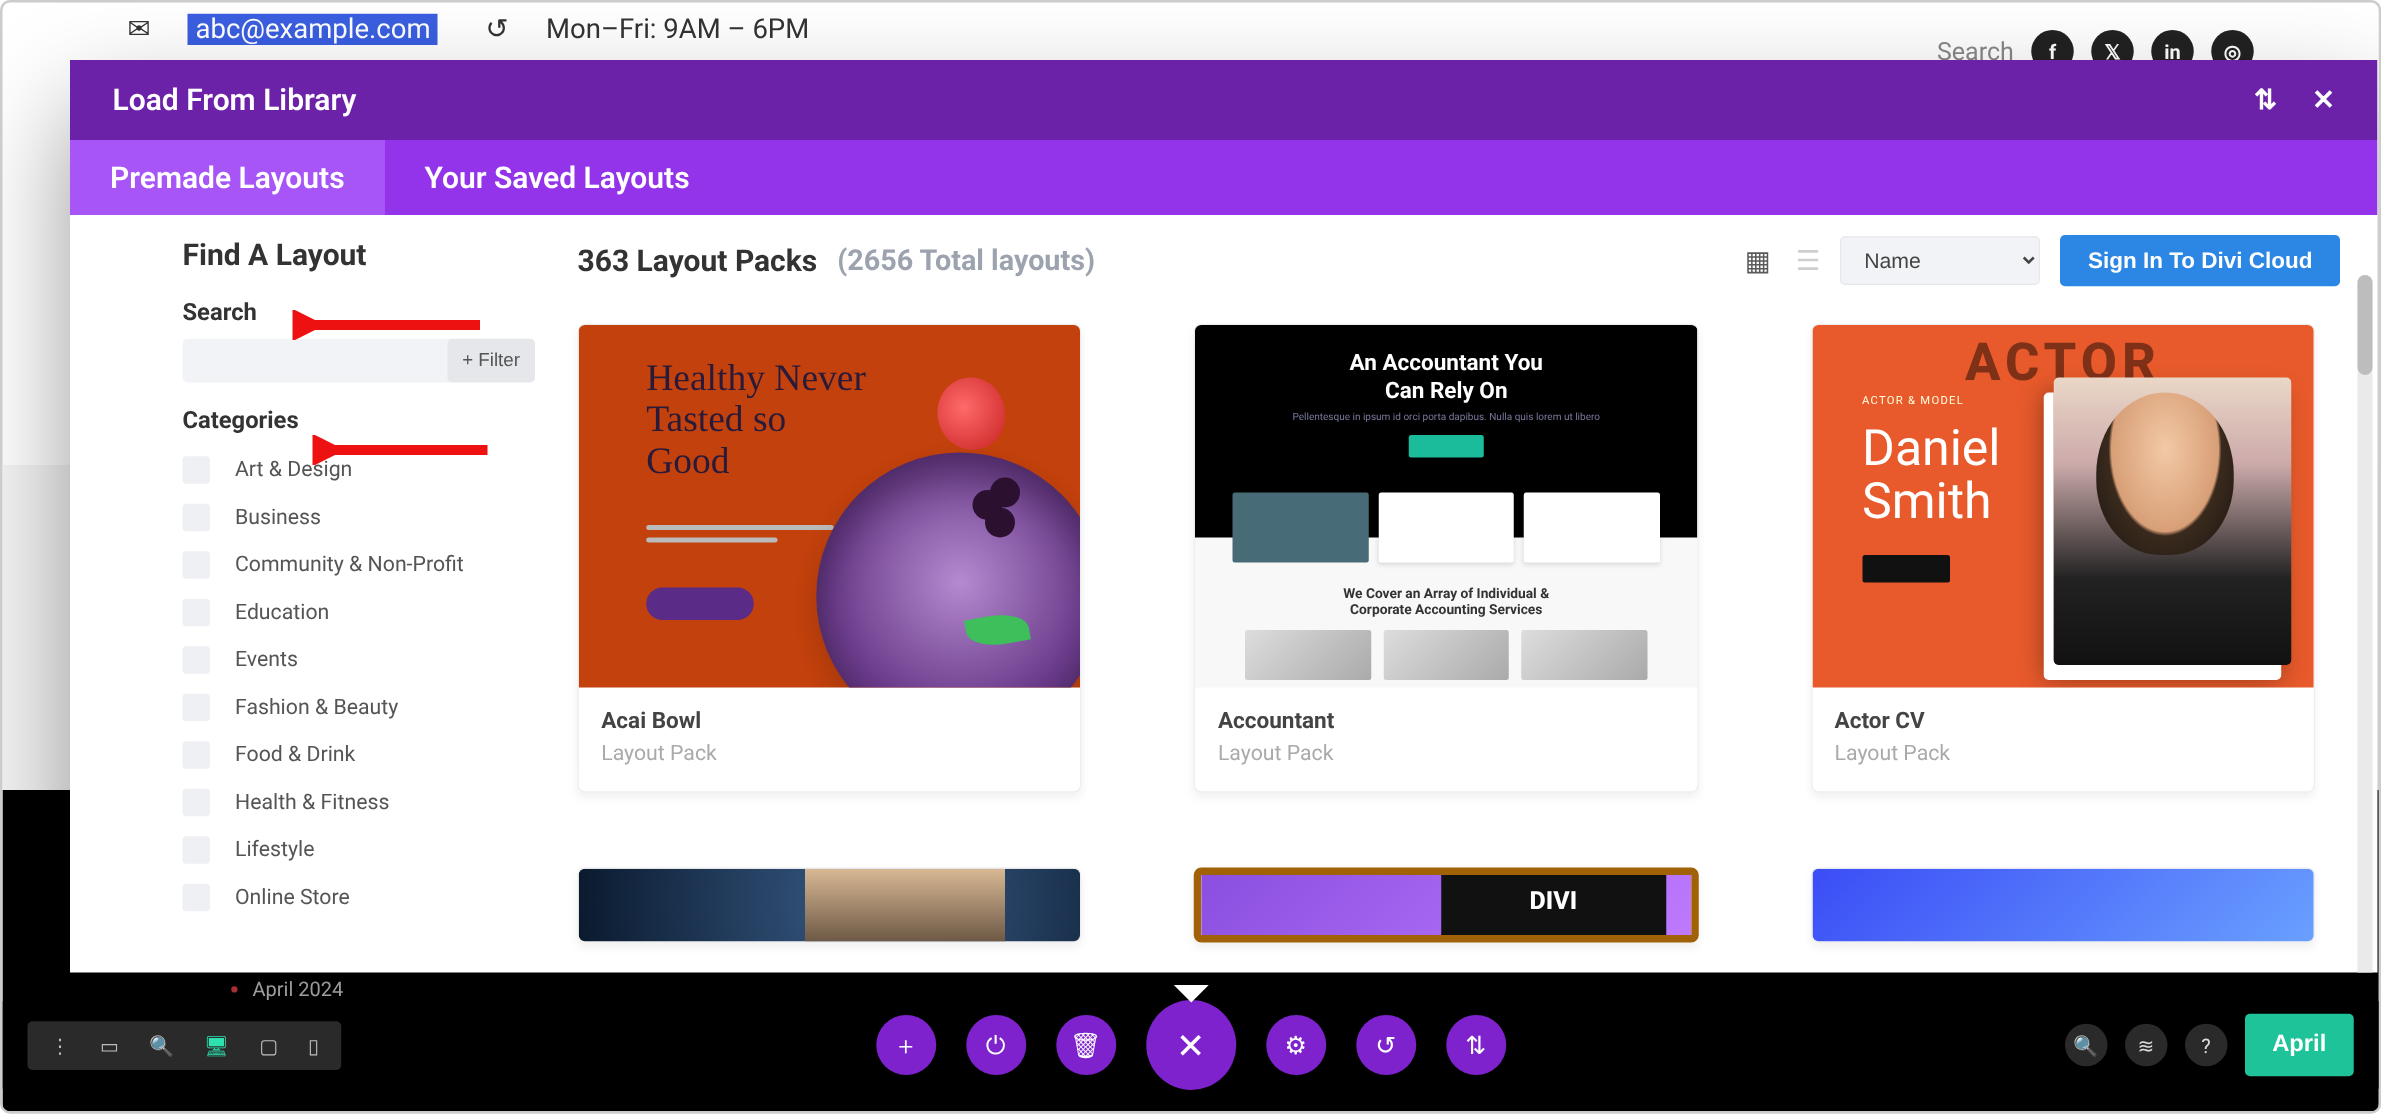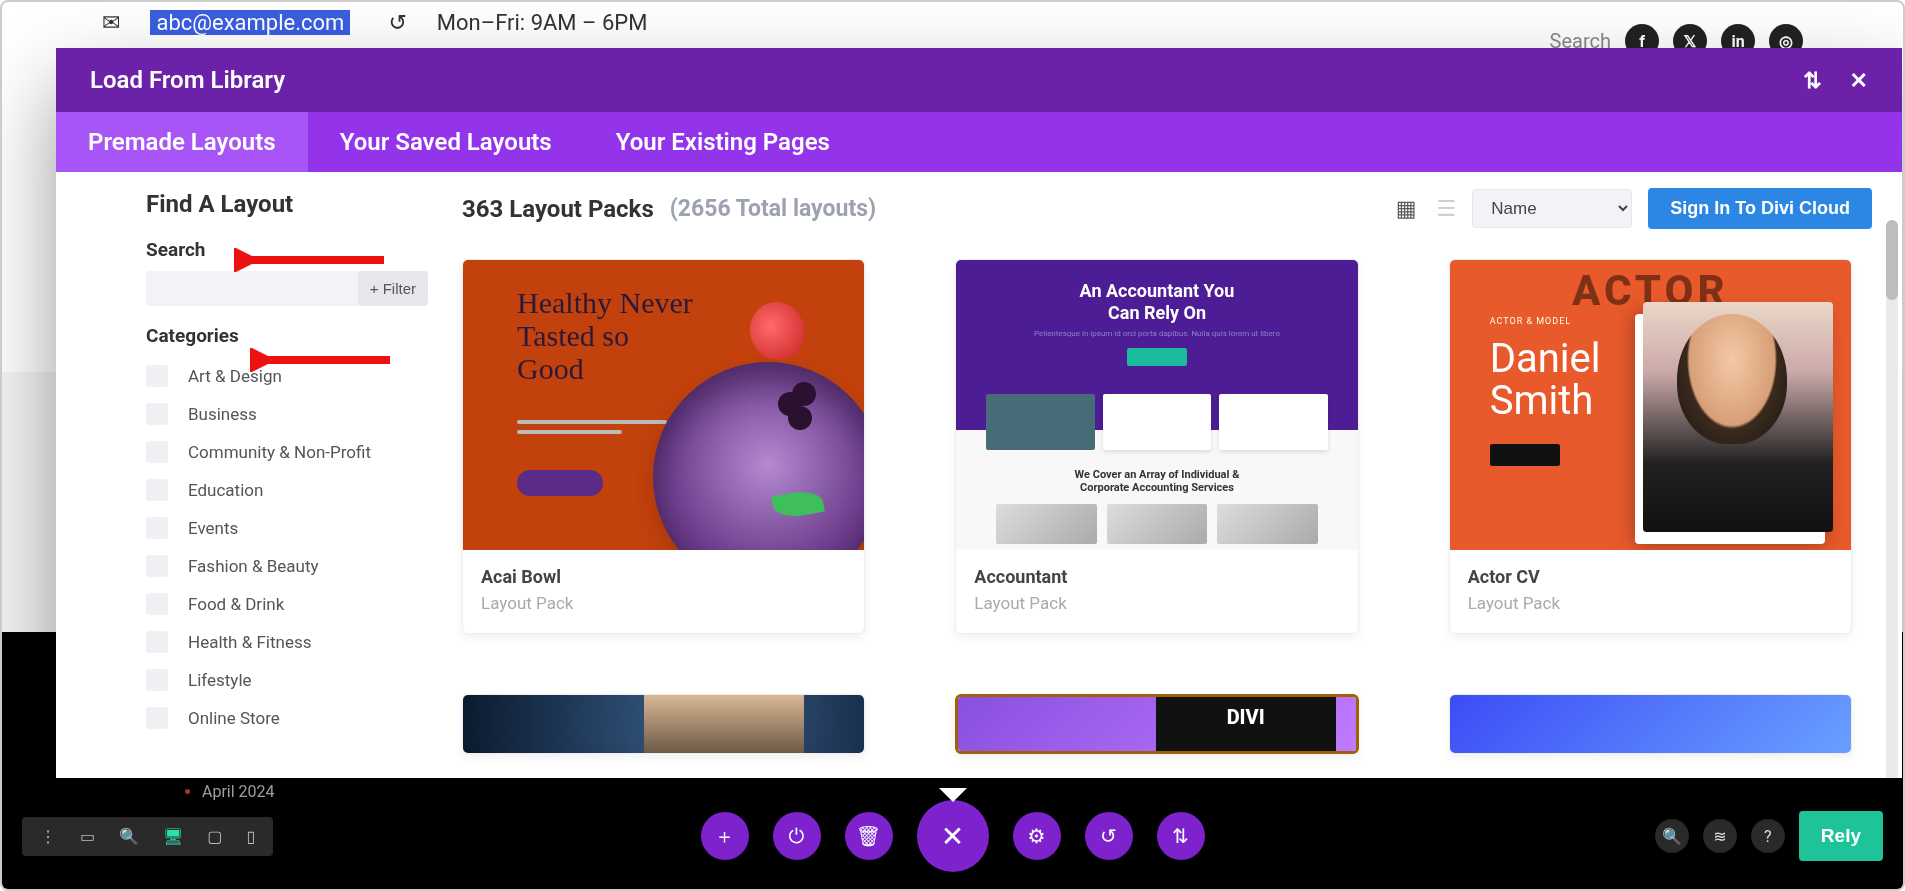--- a/index.html
+++ b/index.html
@@ -206,21 +206,21 @@
   .thumb-acai .berry1 { position: absolute; right: 60px; top: 42px; width: 54px; height: 58px; background: radial-gradient(circle at 40% 40%, #ff6a6a, #c72222); border-radius: 50% 50% 48% 52%; transform: rotate(-8deg);}
   .thumb-acai .berry2 { position: absolute; right: 48px; top: 122px; width: 24px; height: 24px; background: #2b1030; border-radius: 50%; box-shadow: -14px 10px 0 0 #2b1030, -4px 24px 0 0 #2b1030; }
   .thumb-acai .leaf { position: absolute; left: 310px; top: 232px; width: 50px; height: 24px; background: #3fbf5c; border-radius: 0 60% 0 60%; transform: rotate(-10deg);}
   .thumb-acai .pill { position: absolute; left: 54px; top: 210px; width: 86px; height: 26px; background: #5a2b87; border-radius: 14px; }
   .thumb-acai .sub { position: absolute; left: 54px; top: 160px; width: 150px; height: 28px; }
   .thumb-acai .sub::before, .thumb-acai .sub::after { content:""; display:block; height:4px; background:#bbb; border-radius:2px; margin-bottom:6px;}
   .thumb-acai .sub::after { width: 70%; }
 
   
   .thumb-acct { background: #f8f8f8; }
-  .thumb-acct .hero { height: 170px; background: #4c1d95; color: #fff; padding: 20px 30px; text-align: center; }
+  .thumb-acct .hero { height: 170px; background: #000000; color: #fff; padding: 20px 30px; text-align: center; }
   .thumb-acct .hero .h { font-size: 18px; font-weight: 700; line-height: 1.2; }
   .thumb-acct .hero .p { font-size: 8px; color: #aad; opacity: .7; margin-top: 6px;}
   .thumb-acct .cta { display:inline-block; margin-top:10px; background:#1abc9c; width:60px; height:18px; border-radius:2px;}
   .thumb-acct .cards3 { display:flex; gap:8px; justify-content:center; margin-top: -36px; padding: 0 30px;}
   .thumb-acct .mini { flex:1; height:56px; background:#486b78; border-radius:2px;}
   .thumb-acct .mini:nth-child(2),.thumb-acct .mini:nth-child(3){background:#fff; box-shadow:0 2px 4px rgba(0,0,0,.12);}
   .thumb-acct .mid { text-align:center; padding: 18px 40px 10px; font-size: 11px; font-weight:700; color:#333;}
   .thumb-acct .imgs { display:flex; gap:10px; padding: 0 40px;}
   .thumb-acct .imgs div{flex:1; height:40px; background:linear-gradient(135deg,#ddd,#aaa); border-radius:2px;}
 
@@ -286,21 +286,20 @@
   <div class="modal-header">
     <span>Load From Library</span>
     <div class="actions">
       <span>⇅</span>
       <span>✕</span>
     </div>
   </div>
   <div class="modal-tabs">
     <div class="tab active">Premade Layouts</div>
     <div class="tab">Your Saved Layouts</div>
-    <div class="tab">Your Existing Pages</div>
   </div>
 
   <div class="modal-body">
     <aside class="sidebar">
       <h2>Find A Layout</h2>
       <h3>Search</h3>
       <div class="search-row">
         <input class="search-input" type="text" style="">
         <button class="filter-chip">+ Filter</button>
       </div>
@@ -423,21 +422,21 @@
           </div>
           <div class="card-meta">
             <div class="title">Actor CV</div>
             <div class="sub">Layout Pack</div>
           </div>
         </div>
 
         <div class="card .a" style="height:60px; overflow:hidden; border:1px solid #eee; border-radius:6px;">
           <div class="thumb thumb-r2a" style="height:60px;"></div>
         </div>
-        <div class="card" style="height:60px; overflow:hidden; border:3px solid #a16207; border-radius:6px;">
+        <div class="card" style="height:60px; overflow:hidden; border:6px solid #a16207; border-radius:6px;">
           <div class="thumb thumb-r2b" style="height:60px;">
               <div class="dk">DIVI</div>
             </div>
         </div>
         <div class="card" style="height:60px; overflow:hidden; border:1px solid #eee; border-radius:6px;">
           <div class="thumb thumb-r2c" style="height:60px;"></div>
         </div>
       </div>
     </section>
   </div>
@@ -483,15 +482,15 @@
     <div class="circ">🗑</div>
     <div class="circ big">✕</div>
     <div class="circ">⚙</div>
     <div class="circ">↺</div>
     <div class="circ">⇅</div>
   </div>
   <div class="builder-right">
     <span class="mini-circ">🔍</span>
     <span class="mini-circ">≋</span>
     <span class="mini-circ">?</span>
-    <button class="save-btn">Rely</button>
+    <button class="save-btn">April</button>
   </div>
 </div>
 
 </body></html>

